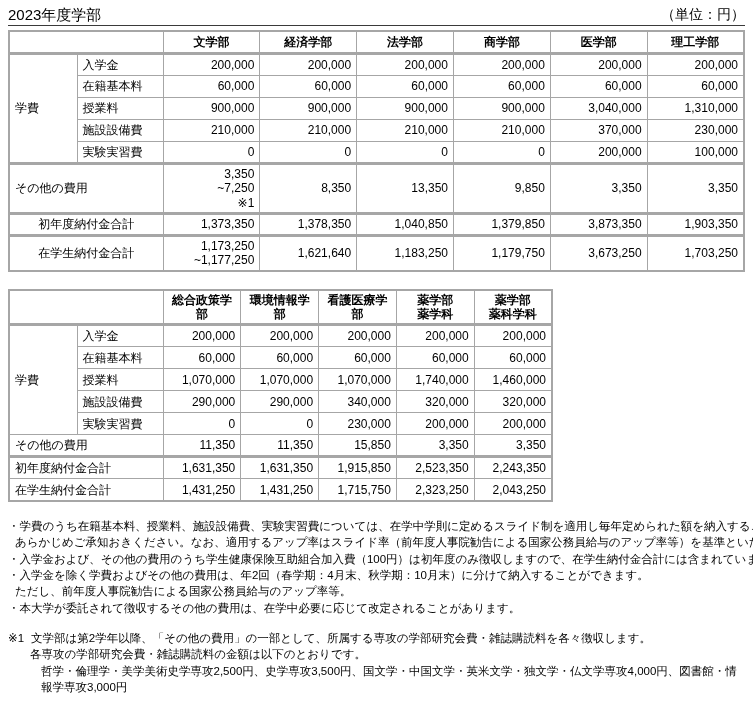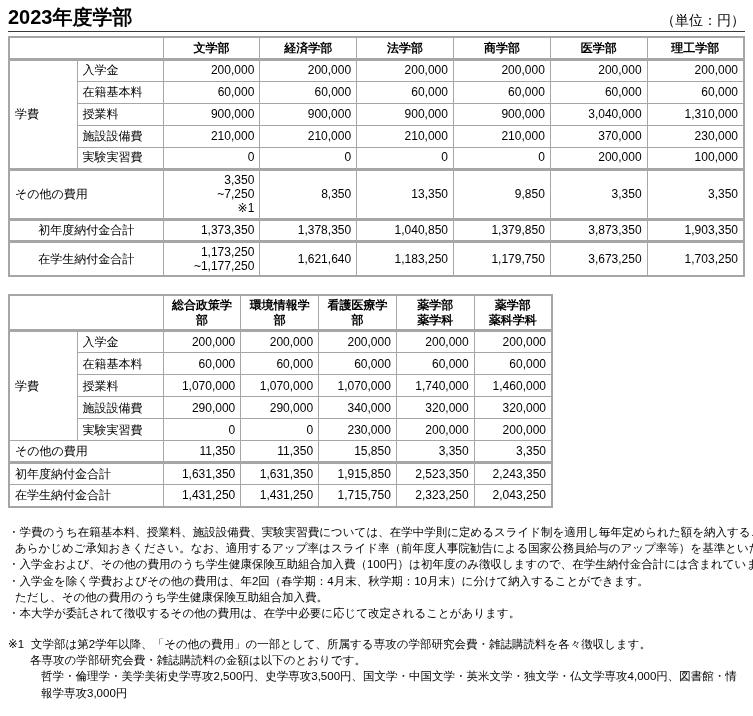--- a/index.html
+++ b/index.html
@@ -10,21 +10,21 @@
   }
   .page { padding:6px 8px 0 8px; }
 
   
   .page-header {
     width:737px;
     display:flex; justify-content:space-between; align-items:flex-end;
     border-bottom:1px solid #3a3a3a;
     padding-bottom:2px; margin-bottom:4px;
   }
-  .page-title { font-size:20px; font-weight:bold; margin:0; line-height:1.15; }
+  .page-title { font-size:15px; font-weight:normal; margin:0; line-height:1.15; }
   .unit-label { font-size:14px; line-height:1.1; padding-bottom:1px; }
 
   
   table.fee-table {
     border-collapse:collapse; table-layout:fixed;
     border:2px solid #a6a6a6;
   }
   table.t1 { width:737px; margin-bottom:17px; }
   table.t2 { width:545px; margin-bottom:16px; }
   .fee-table th, .fee-table td {
@@ -253,21 +253,21 @@
         <td class="num">2,043,250</td>
       </tr>
     </tbody>
   </table>
 
   <div class="notes">
     <div class="note-line">・学費のうち在籍基本料、授業料、施設設備費、実験実習費については、在学中学則に定めるスライド制を適用し毎年定められた額を納入することになりますので、</div>
     <div class="note-line note-cont">あらかじめご承知おきください。なお、適用するアップ率はスライド率（前年度人事院勧告による国家公務員給与のアップ率等）を基準といたします。</div>
     <div class="note-line">・入学金および、その他の費用のうち学生健康保険互助組合加入費（100円）は初年度のみ徴収しますので、在学生納付金合計には含まれていません。</div>
     <div class="note-line">・入学金を除く学費およびその他の費用は、年2回（春学期：4月末、秋学期：10月末）に分けて納入することができます。</div>
-    <div class="note-line note-cont">ただし、その他の費用のうち学生健康保険互助組合加入費。</div>
+    <div class="note-line note-cont">ただし、前年度人事院勧告による国家公務員給与のアップ率等。</div>
     <div class="note-line">・本大学が委託されて徴収するその他の費用は、在学中必要に応じて改定されることがあります。</div>
   </div>
 
   <div class="footnote">
     <div class="fn-first">
       <span class="fn-marker">※1</span>
       <span>文学部は第2学年以降、「その他の費用」の一部として、所属する専攻の学部研究会費・雑誌購読料を各々徴収します。</span>
     </div>
     <div class="fn-indent1">各専攻の学部研究会費・雑誌購読料の金額は以下のとおりです。</div>
     <div class="fn-indent2">哲学・倫理学・美学美術史学専攻2,500円、史学専攻3,500円、国文学・中国文学・英米文学・独文学・仏文学専攻4,000円、図書館・情報学専攻3,000円</div>

